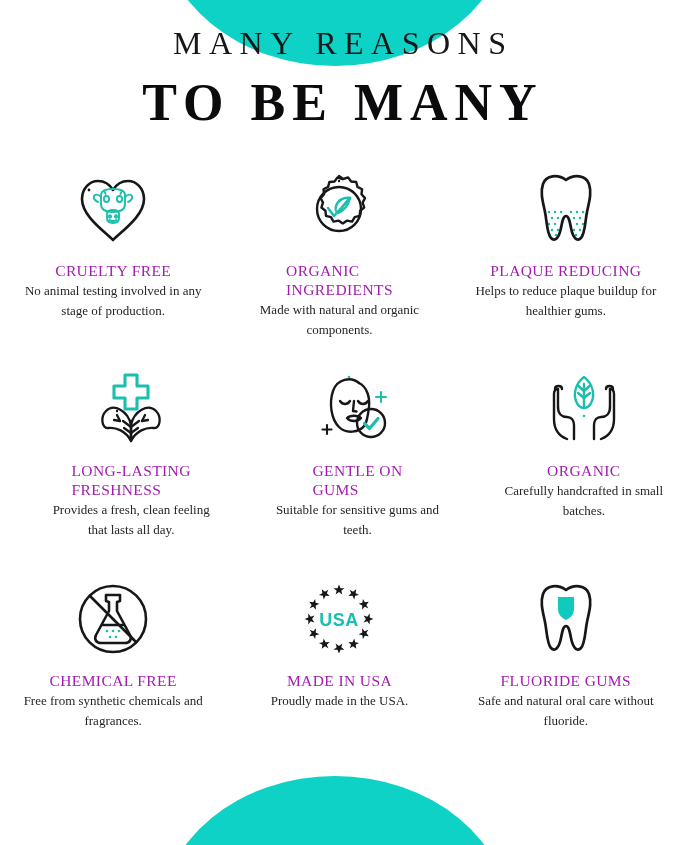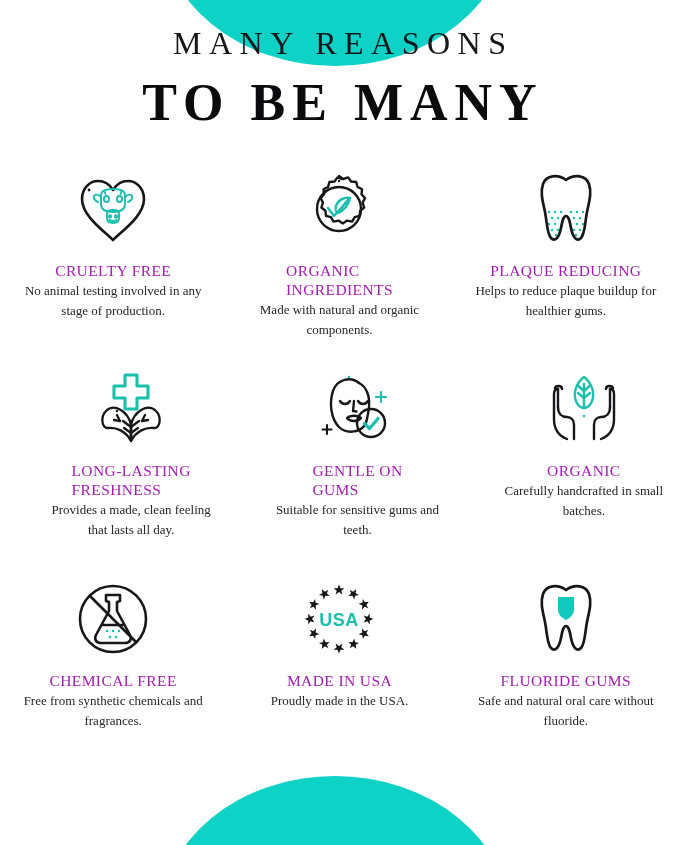--- a/index.html
+++ b/index.html
@@ -233,21 +233,21 @@
             <path d="M30 50 L27 44"></path>
               <path d="M30 50 L24 49"></path>
             <path d="M52 50 L55 44"></path>
               <path d="M52 50 L58 49"></path>
           </g>
           <circle cx="27" cy="40" r="1.2" fill="#17171a"></circle>
         </svg>
       </div>
       <div class="feature-title">LONG-LASTING
 FRESHNESS</div>
-      <div class="feature-desc">Provides a made, clean feeling that lasts all day.</div>
+      <div class="feature-desc">Provides a fresh, clean feeling that lasts all day.</div>
     </div>
 
     
     <div class="cell">
       <div class="icon-box">
         <svg width="84" height="76" viewBox="0 0 84 76" fill="none">
           <g stroke="#17171a" stroke-width="2.4" fill="none" stroke-linecap="round" stroke-linejoin="round">
             <path d="M44 12 C36 5 22 8 18 20 C14 32 16 48 24 56 C31 63 44 62 50 54"></path>
             <path d="M44 12 C52 16 55 26 54 36 C53 44 52 50 50 54"></path>
             <path d="M25 30 C27.5 34 32.5 34 35 30"></path>

